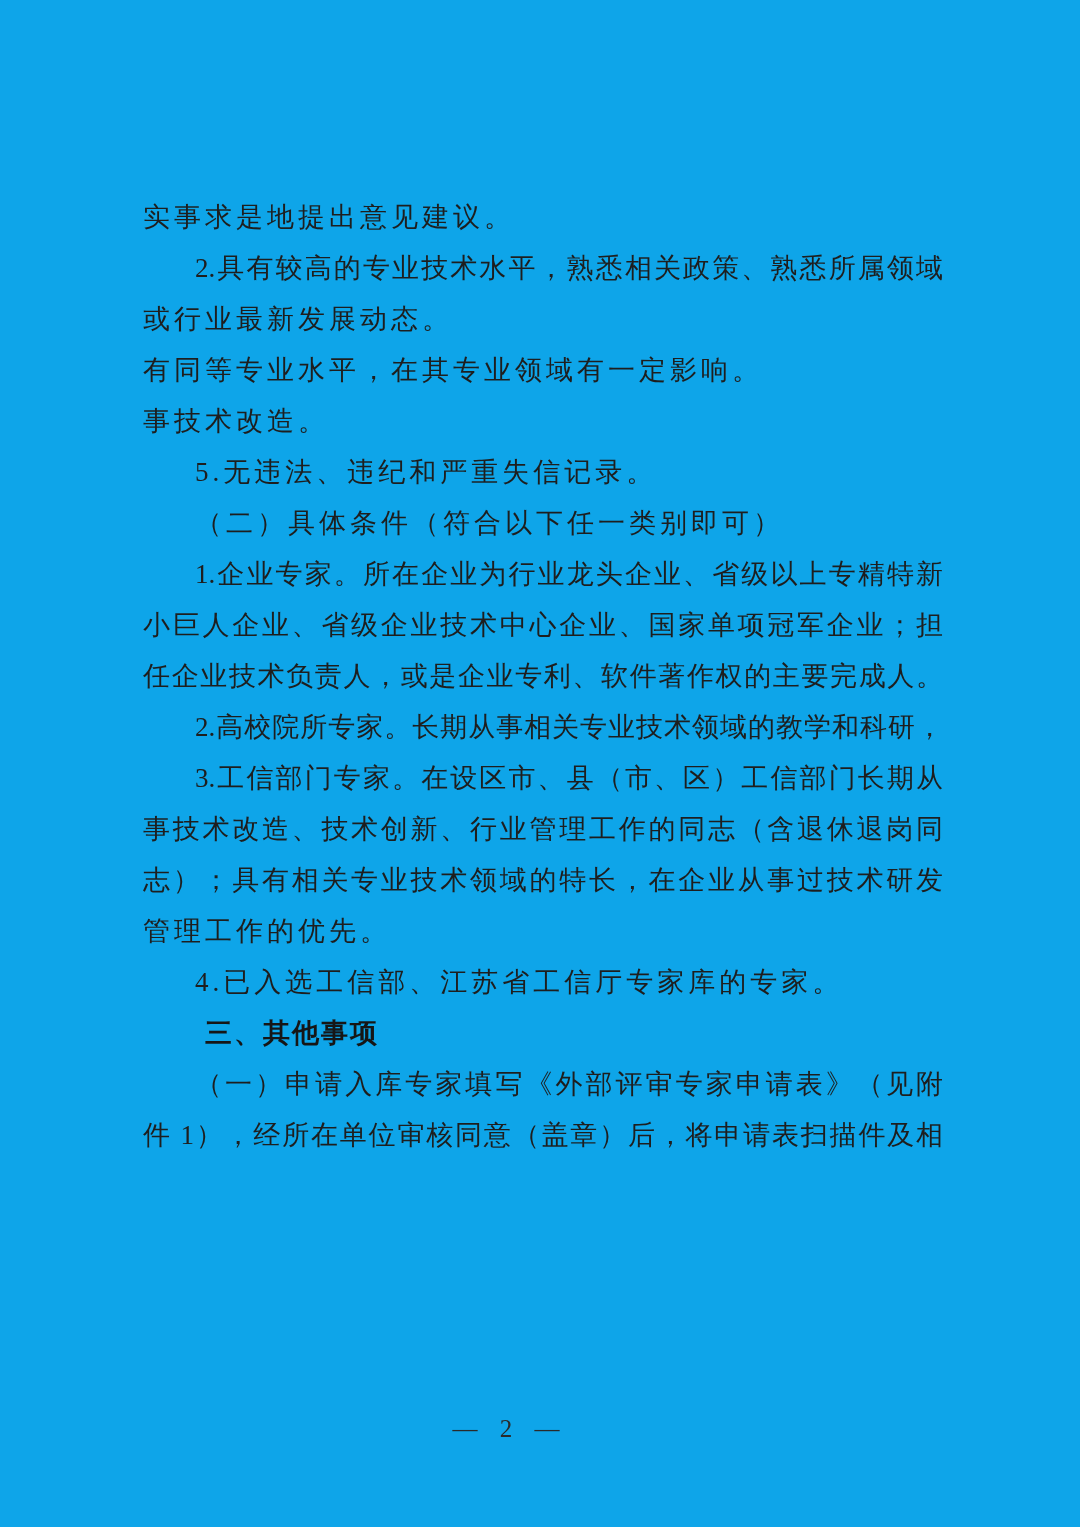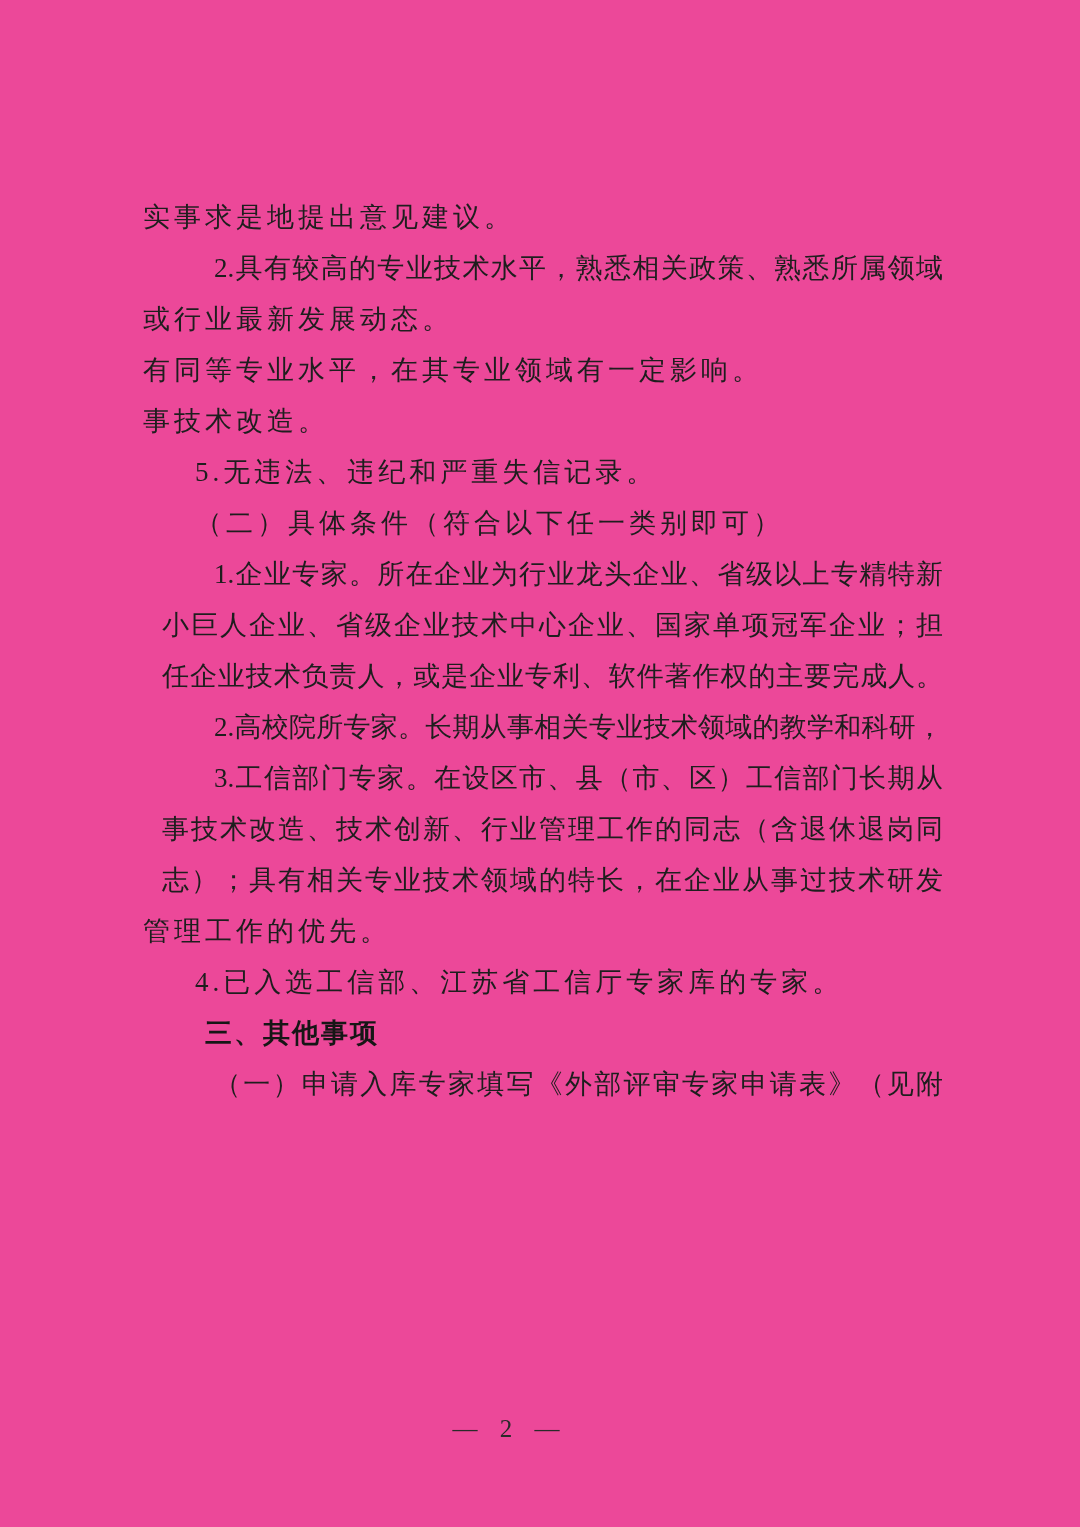--- a/index.html
+++ b/index.html
@@ -4,21 +4,21 @@
 <style>
   html, body {
     margin: 0;
     padding: 0;
     background: #e8e8e8;
   }
   .page {
     position: relative;
     width: 1080px;
     height: 1527px;
-    background: #ec4899;
+    background: #0ea5e9;
     overflow: hidden;
     font-family: "Liberation Serif", "DejaVu Serif", serif;
     color: #1e1e1e;
   }
   .text-block {
     position: absolute;
     left: 143px;
     top: 192px;
     width: 800px;
   }
@@ -30,21 +30,20 @@
     white-space: nowrap;
   }
   .line.indent {
     padding-left: 52px;
   }
   .line.justify {
     white-space: normal;
     letter-spacing: normal;
     text-align: justify;
     text-align-last: justify;
-    margin-left: 19px;
     -moz-text-align-last: justify;
   }
   .line.heading {
     font-family: "Liberation Sans", "DejaVu Sans", sans-serif;
     font-weight: bold;
     letter-spacing: 2px;
     padding-left: 62px;
     color: #161616;
   }
   .footer {
@@ -75,15 +74,16 @@
       <div class="line justify">小巨人企业、省级企业技术中心企业、国家单项冠军企业；担</div>
       <div class="line justify">任企业技术负责人，或是企业专利、软件著作权的主要完成人。</div>
       <div class="line indent justify">2.高校院所专家。长期从事相关专业技术领域的教学和科研，</div>
       <div class="line indent justify">3.工信部门专家。在设区市、县（市、区）工信部门长期从</div>
       <div class="line justify">事技术改造、技术创新、行业管理工作的同志（含退休退岗同</div>
       <div class="line justify">志）；具有相关专业技术领域的特长，在企业从事过技术研发</div>
       <div class="line">管理工作的优先。</div>
       <div class="line indent">4.已入选工信部、江苏省工信厅专家库的专家。</div>
       <div class="line heading">三、其他事项</div>
       <div class="line indent justify">（一）申请入库专家填写《外部评审专家申请表》（见附</div>
+      <div class="line justify">件 1），经所在单位审核同意（盖章）后，将申请表扫描件及相</div>
     </div>
   <div class="footer">— 2 —</div>
 </div>
 
 </body></html>

